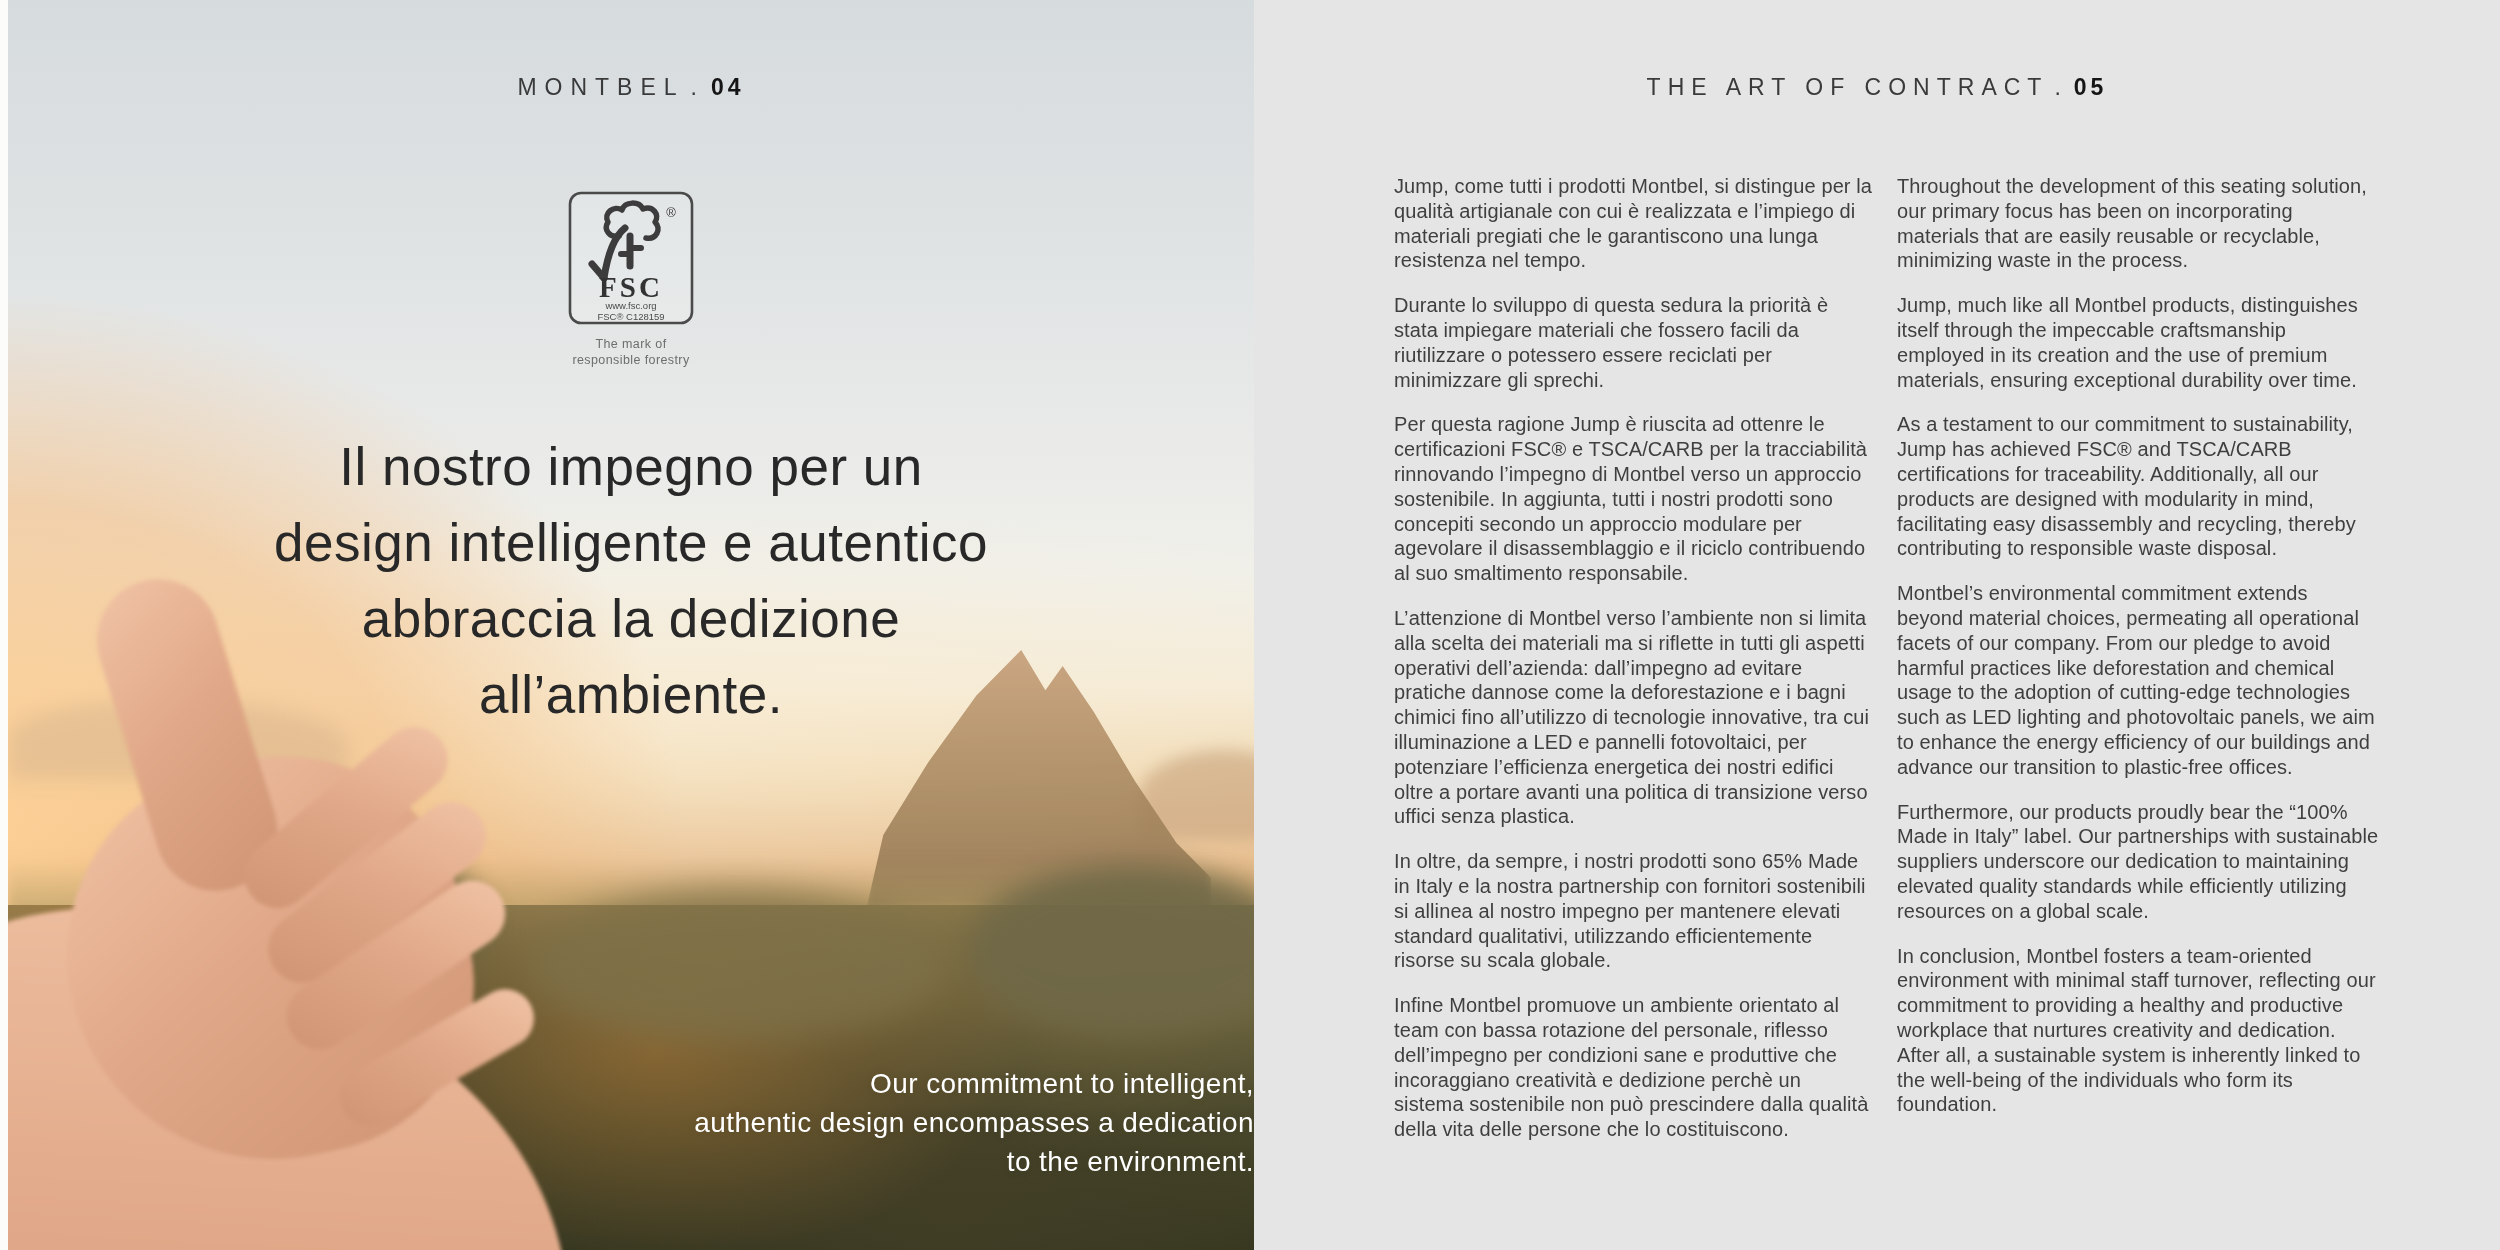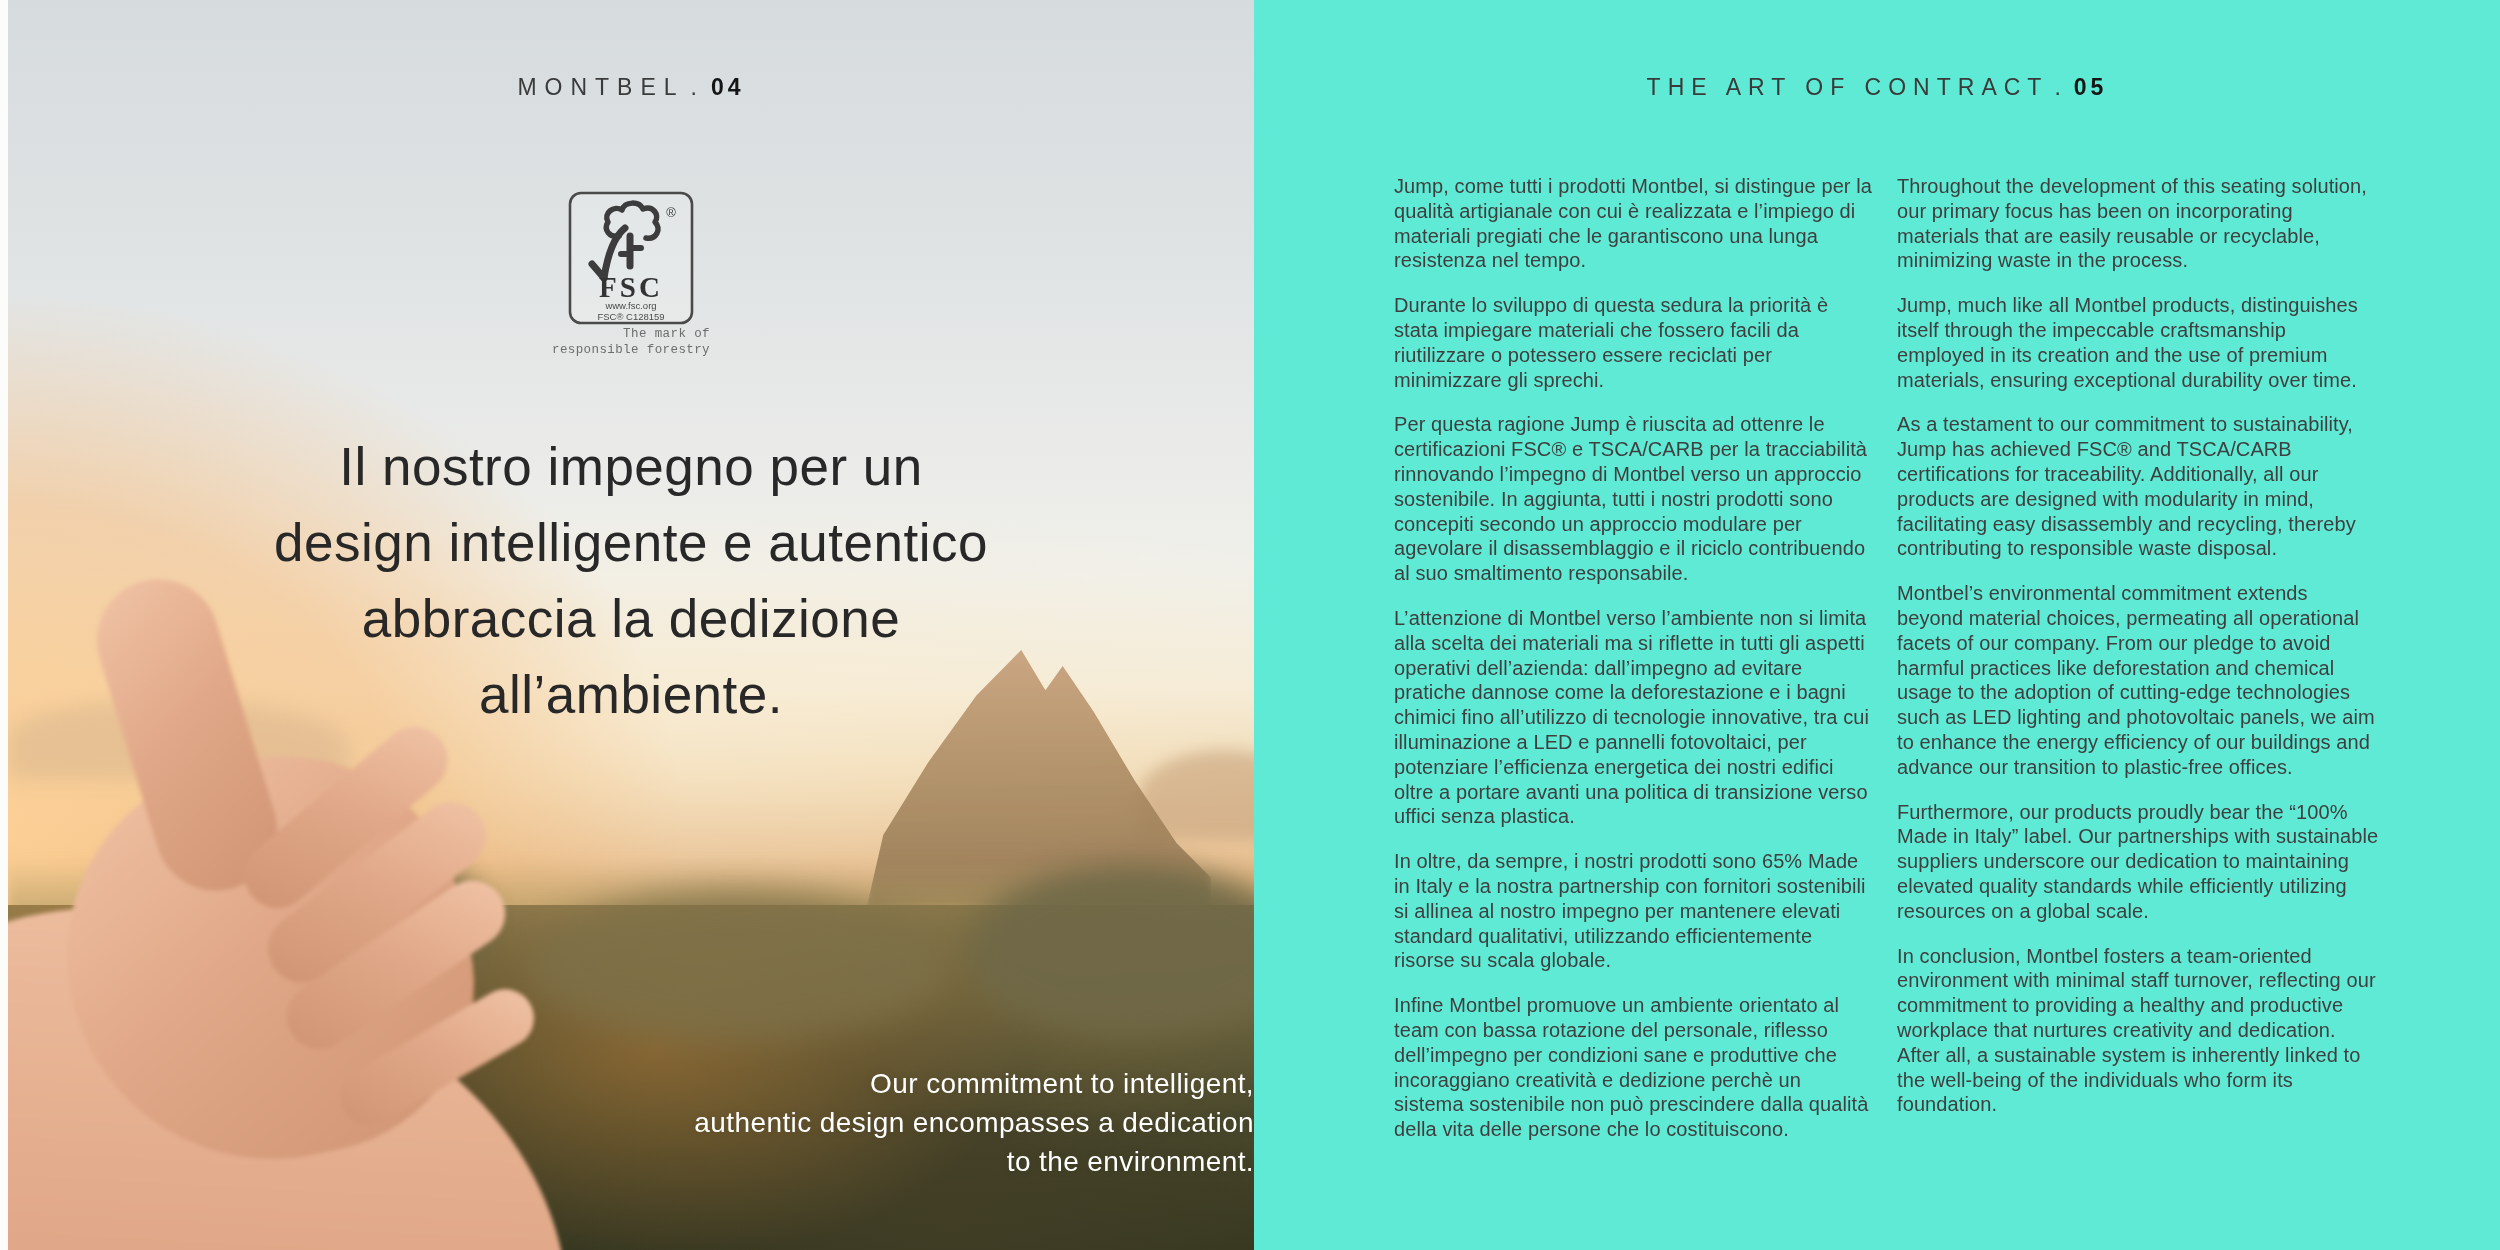--- a/index.html
+++ b/index.html
@@ -58,31 +58,31 @@
   .finger-ring   { left:355px; top:840px; width:66px; height:250px; transform:rotate(56deg); }
   .finger-pinky  { left:400px; top:950px; width:58px; height:215px; transform:rotate(60deg); }
 
   
   .page-header { position:absolute; left:0; right:0; top:74px; text-align:center; z-index:6;
     font-size:23px; letter-spacing:8px; color:#3a3a3a; }
   .page-header .sep { margin:0 6px; color:#3a3a3a; }
   .page-header .num { font-weight:bold; color:#151515; letter-spacing:4px; }
 
   .fsc-wrap { position:absolute; left:0; right:0; top:190px; z-index:6; display:flex; flex-direction:column; align-items:center; }
-  .fsc-tagline { text-align:right; font-size:12.5px; line-height:16px; color:#6d6d6d; letter-spacing:.4px;font-family:Liberation Mono, monospace; }
+  .fsc-tagline { margin-top:10px; text-align:center; font-size:12.5px; line-height:16px; color:#6d6d6d; letter-spacing:.4px; }
 
   .headline { position:absolute; left:0; right:0; top:429px; z-index:6; text-align:center;
     font-size:53px; line-height:76px; font-weight:400; color:#282828; letter-spacing:.5px; }
 
   .caption { position:absolute; left:0; right:0; top:1064px; z-index:6; text-align:right;
     font-size:28px; line-height:39px; font-weight:300; color:#ffffff; letter-spacing:.4px;
     text-shadow:0 0 8px rgba(60,40,20,.18); }
 
   
-  .page-right { position:relative; width:1250px; height:1250px; background:#5eead4; }
+  .page-right { position:relative; width:1250px; height:1250px; background:#e5e5e5; }
   .page-right .page-header { letter-spacing:7px; }
 
   .col { position:absolute; top:166px; width:482px; font-size:20px; line-height:24.8px; color:#3f3f3f; letter-spacing:.1px; }
   .col-it { left:140px; }
   .col-en { left:643px; }
   .col p { margin:8px 0 20px 0; }
 </style>
 </head>
 <body>
 

